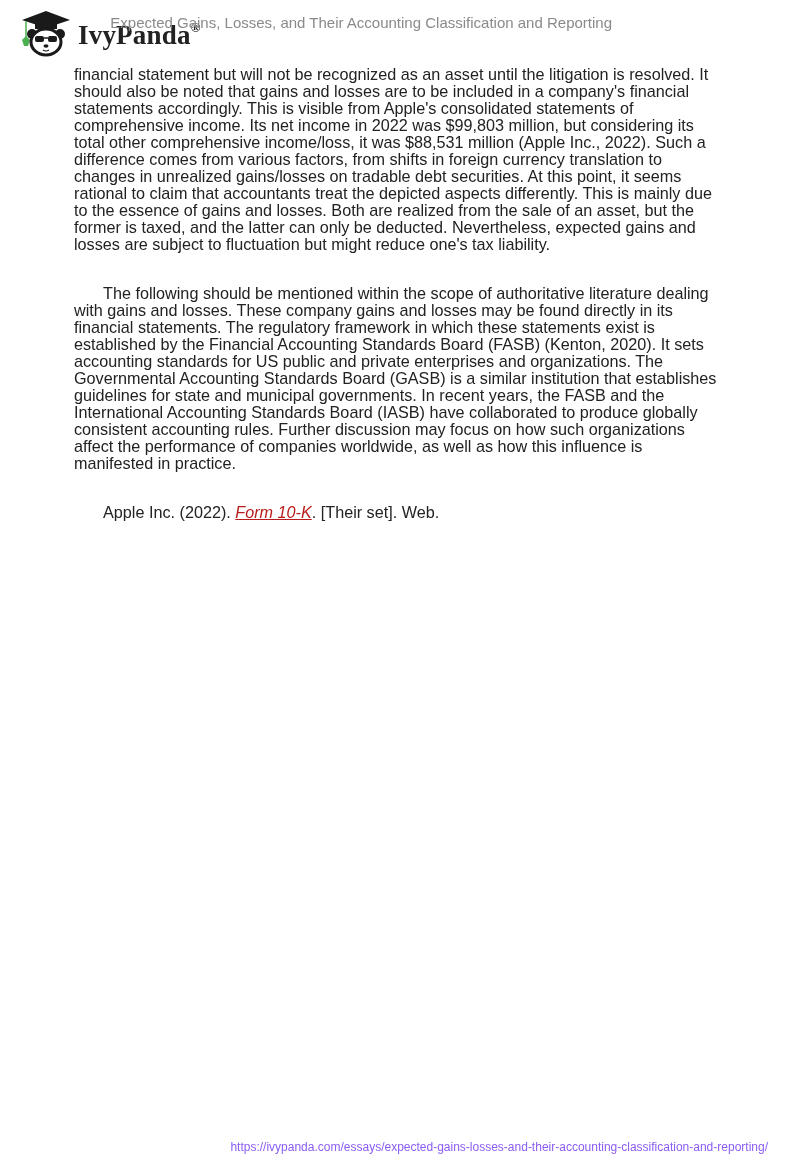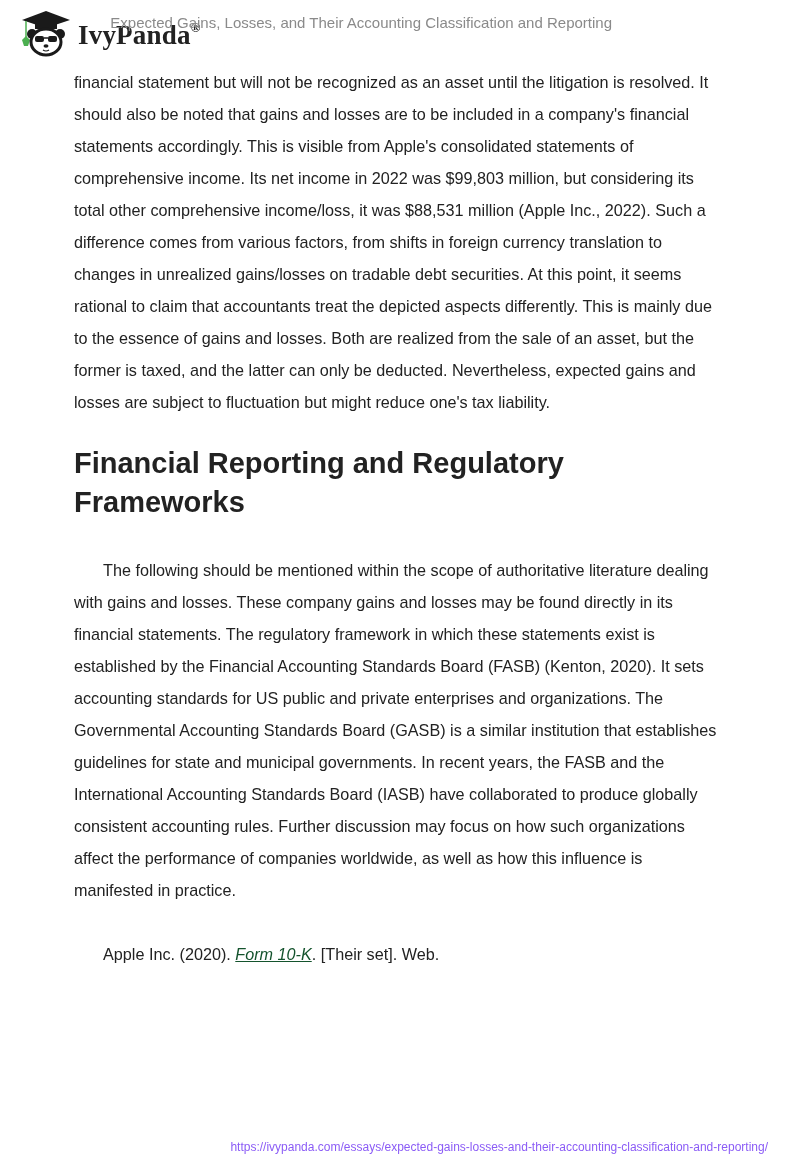--- a/index.html
+++ b/index.html
@@ -4,27 +4,27 @@
 <style>
   html, body { margin: 0; padding: 0; background: #ffffff; }
   body { width: 800px; height: 1160px; position: relative; overflow: hidden; font-family: "Liberation Sans", sans-serif; color: #222222; }
   .header { position: absolute; top: 0; left: 0; width: 636px; height: 60px; }
   .logo { position: absolute; left: 16px; top: 8px; display: flex; align-items: center; }
   .logo svg { width: 56px; height: 50px; }
   .brand { font-family: "Liberation Serif", serif; font-weight: bold; font-size: 27px; color: #222; margin-left: 6px; letter-spacing: 0.2px; }
   .brand sup { font-size: 13px; position: relative; top: -2px; }
   .doc-title { position: absolute; right: 24px; top: 14px; font-size: 15px; color: #8a8a8a; }
   .content { position: absolute; left: 74px; top: 66px; width: 650px; }
-  p { margin: 0; font-size: 16.2px; line-height: 32px; }
+  p { margin: 0; font-size: 16.2px; line-height: 17px; }
   .indent { text-indent: 29px; margin-top: 32px; }
   h2 { font-size: 29px; font-weight: bold; line-height: 39px; margin: 0; color: #222; }
   .h-frameworks { margin-top: 26px; margin-bottom: 20px; }
   .h-refs { margin-top: 24px; margin-bottom: 22px; }
   .ref { margin-bottom: 16px; }
-  a.link { color: #14532d; font-style: italic; text-decoration: underline; }
+  a.link { color: #b91c1c; font-style: italic; text-decoration: underline; }
   .footer-url { position: absolute; right: 32px; bottom: 6px; font-size: 12px; color: #8b5cf6; }
 </style>
 </head>
 <body>
 
 <div class="header">
   <div class="logo">
     <span>
       <svg viewBox="0 0 56 50">
         <polygon points="6,12 30,3 54,12 30,20" fill="#1a1a1a"></polygon>
@@ -42,25 +42,24 @@
       </svg>
     </span>
     <span class="brand"><span>IvyPanda</span><sup>®</sup></span>
   </div>
   <div class="doc-title">Expected Gains, Losses, and Their Accounting Classification and Reporting</div>
 </div>
 
 <div class="content">
   <p>financial statement but will not be recognized as an asset until the litigation is resolved. It should also be noted that gains and losses are to be included in a company's financial statements accordingly. This is visible from Apple's consolidated statements of comprehensive income. Its net income in 2022 was $99,803 million, but considering its total other comprehensive income/loss, it was $88,531 million (Apple Inc., 2022). Such a difference comes from various factors, from shifts in foreign currency translation to changes in unrealized gains/losses on tradable debt securities. At this point, it seems rational to claim that accountants treat the depicted aspects differently. This is mainly due to the essence of gains and losses. Both are realized from the sale of an asset, but the former is taxed, and the latter can only be deducted. Nevertheless, expected gains and losses are subject to fluctuation but might reduce one's tax liability.</p>
 
-  <h2 class="h-frameworks">Financial Reporting and Regulatory Frameworks</h2>
 
   <p class="indent">The following should be mentioned within the scope of authoritative literature dealing with gains and losses. These company gains and losses may be found directly in its financial statements. The regulatory framework in which these statements exist is established by the Financial Accounting Standards Board (FASB) (Kenton, 2020). It sets accounting standards for US public and private enterprises and organizations. The Governmental Accounting Standards Board (GASB) is a similar institution that establishes guidelines for state and municipal governments. In recent years, the FASB and the International Accounting Standards Board (IASB) have collaborated to produce globally consistent accounting rules. Further discussion may focus on how such organizations affect the performance of companies worldwide, as well as how this influence is manifested in practice.</p>
 
 
   <div>
     <p class="indent ref">
-      <span>Apple Inc. (2020). </span><a class="link">Form 10-K</a><span>. [Their set]. Web.</span>
+      <span>Apple Inc. (2022). </span><a class="link">Form 10-K</a><span>. [Their set]. Web.</span>
     </p>
   </div>
 </div>
 
 <div class="footer-url">https://ivypanda.com/essays/expected-gains-losses-and-their-accounting-classification-and-reporting/</div>
 
 </body></html>

